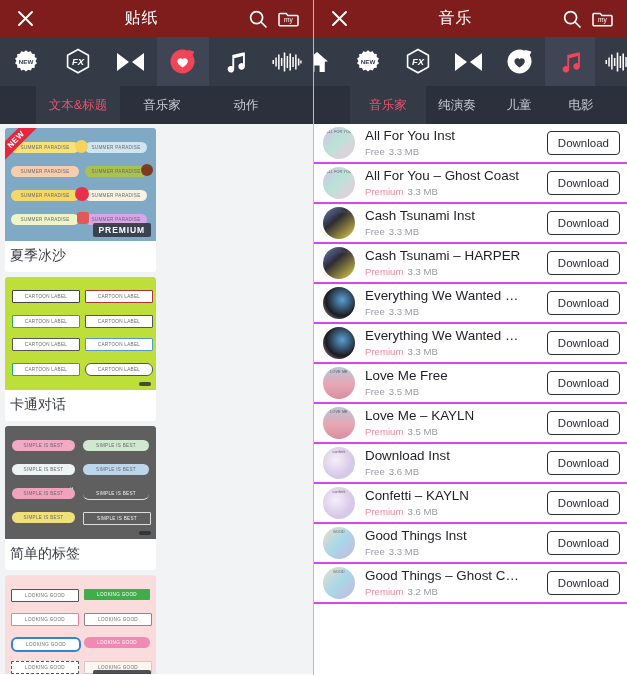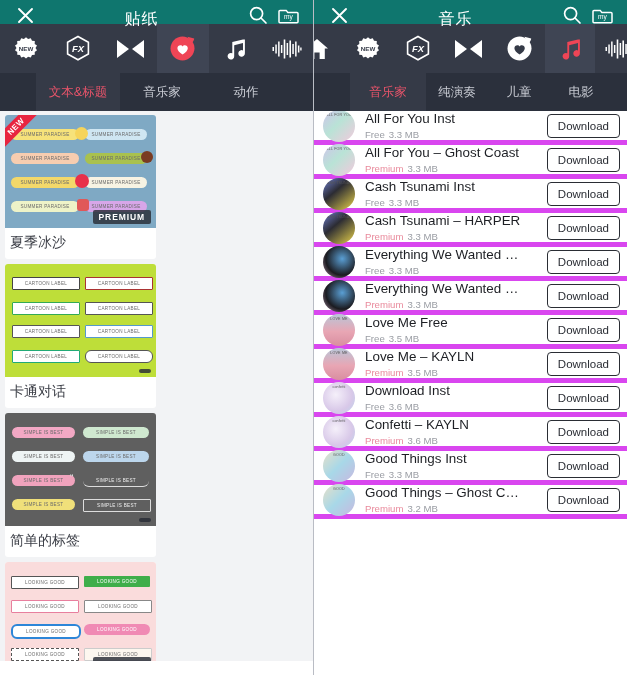--- a/index.html
+++ b/index.html
@@ -9,21 +9,21 @@
     background:#2b2f3a;
   }
   .app{display:flex;width:627px;height:675px;}
   .panel{position:relative;overflow:hidden;height:675px;background:#ffffff;}
   .panel.left{width:313px;}
   .panel.divider{width:1px;background:#b9bcc4;height:675px;}
   .panel.right{width:313px;}
 
   
   .hdr{
-    height:24px;background:#0f766e;display:flex;align-items:flex-start;
+    height:37px;background:#7f1d1d;display:flex;align-items:center;
     padding:0 10px;box-sizing:border-box;color:#fff;
   }
   .hdr-title{
     font-size:16px;color:#ffffff;letter-spacing:1px;
     position:absolute;left:0;right:0;text-align:center;pointer-events:none;
   }
   .hdr-title-wrap{position:relative;flex:1;height:38px;display:flex;align-items:center;}
   .ico-btn{
     width:30px;height:30px;display:flex;align-items:center;justify-content:center;
     cursor:pointer;flex:0 0 auto;
@@ -92,22 +92,22 @@
   .lbl{
     position:absolute;height:11px;border-radius:6px;font-size:4.6px;color:#6b6b6b;
     display:flex;align-items:center;justify-content:center;letter-spacing:.3px;
     overflow:hidden;
   }
   .lblsq{border-radius:1px;}
 
   
   .mlist{height:550px;overflow:hidden;background:#fff;}
   .mrow{
-    height:34px;display:flex;align-items:center;padding:0 7px 0 9px;
-    box-sizing:border-box;border-bottom:5px solid #d946ef;cursor:pointer;
+    height:40px;display:flex;align-items:center;padding:0 7px 0 9px;
+    box-sizing:border-box;border-bottom:2px solid #d946ef;cursor:pointer;
   }
   .art{
     width:32px;height:32px;border-radius:50%;flex:0 0 auto;margin-right:10px;
     position:relative;overflow:hidden;
   }
   .art .arttxt{
     position:absolute;left:0;right:0;top:3px;text-align:center;
     font-size:3.6px;color:#555;letter-spacing:.2px;
   }
   .minfo{flex:1;min-width:0;overflow:hidden;}

